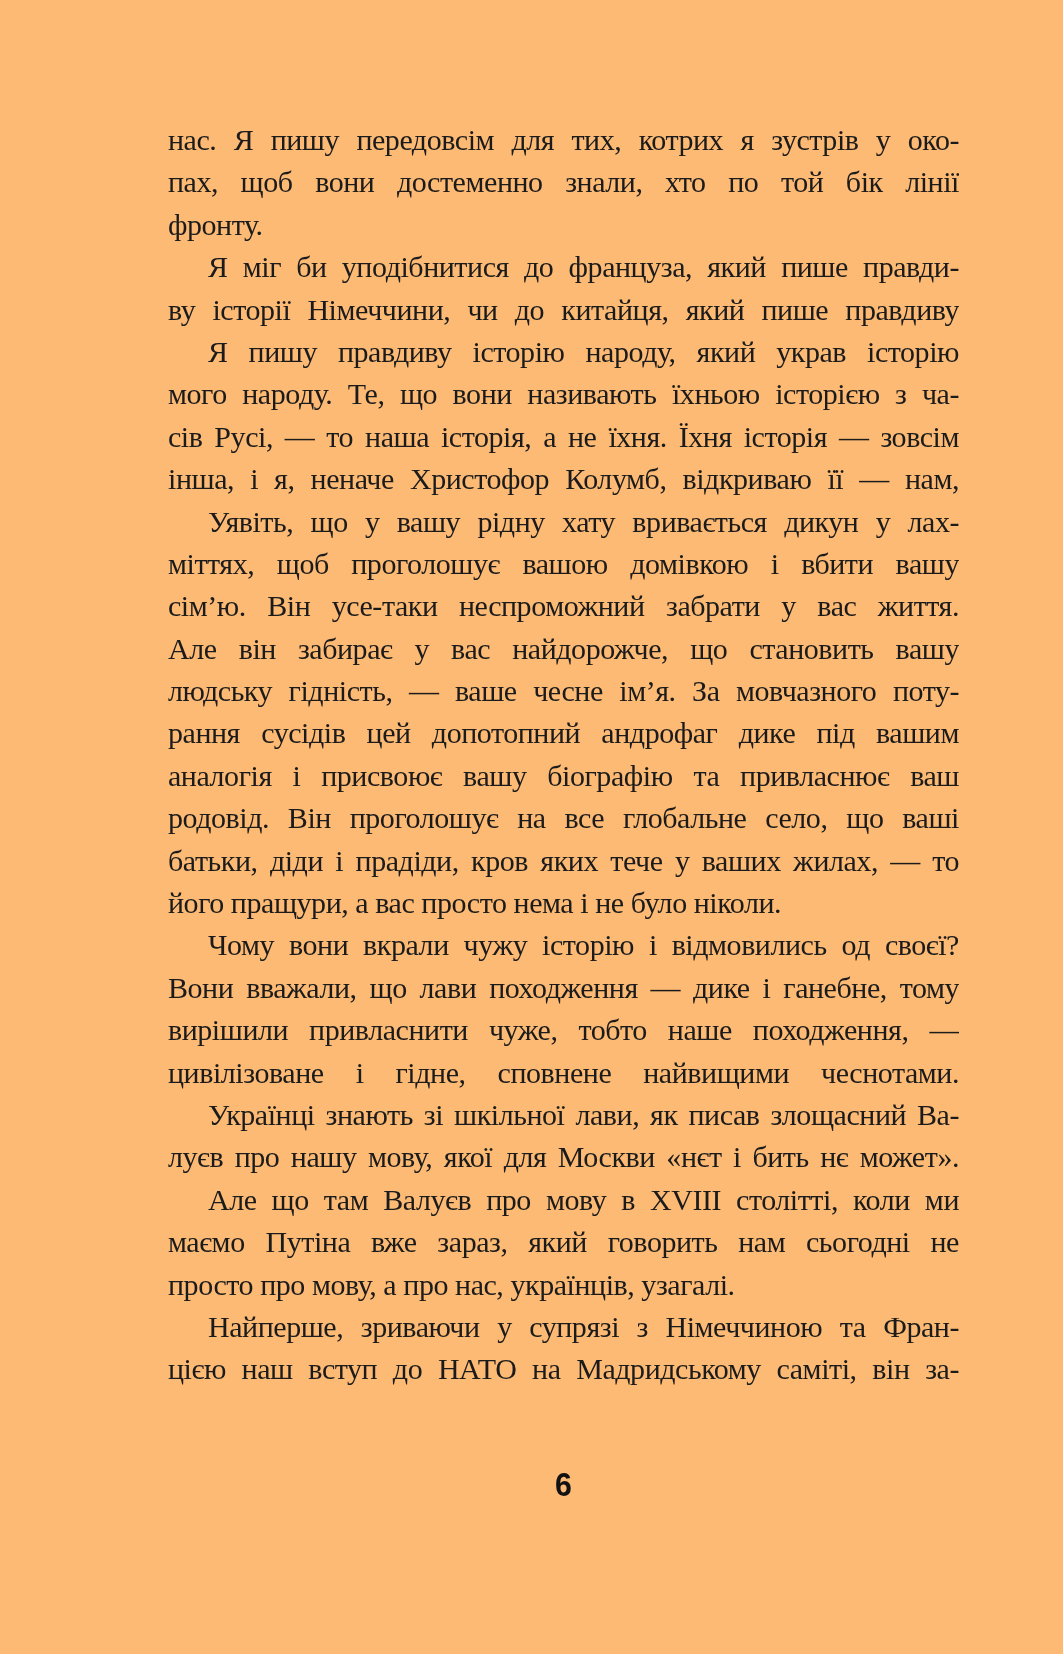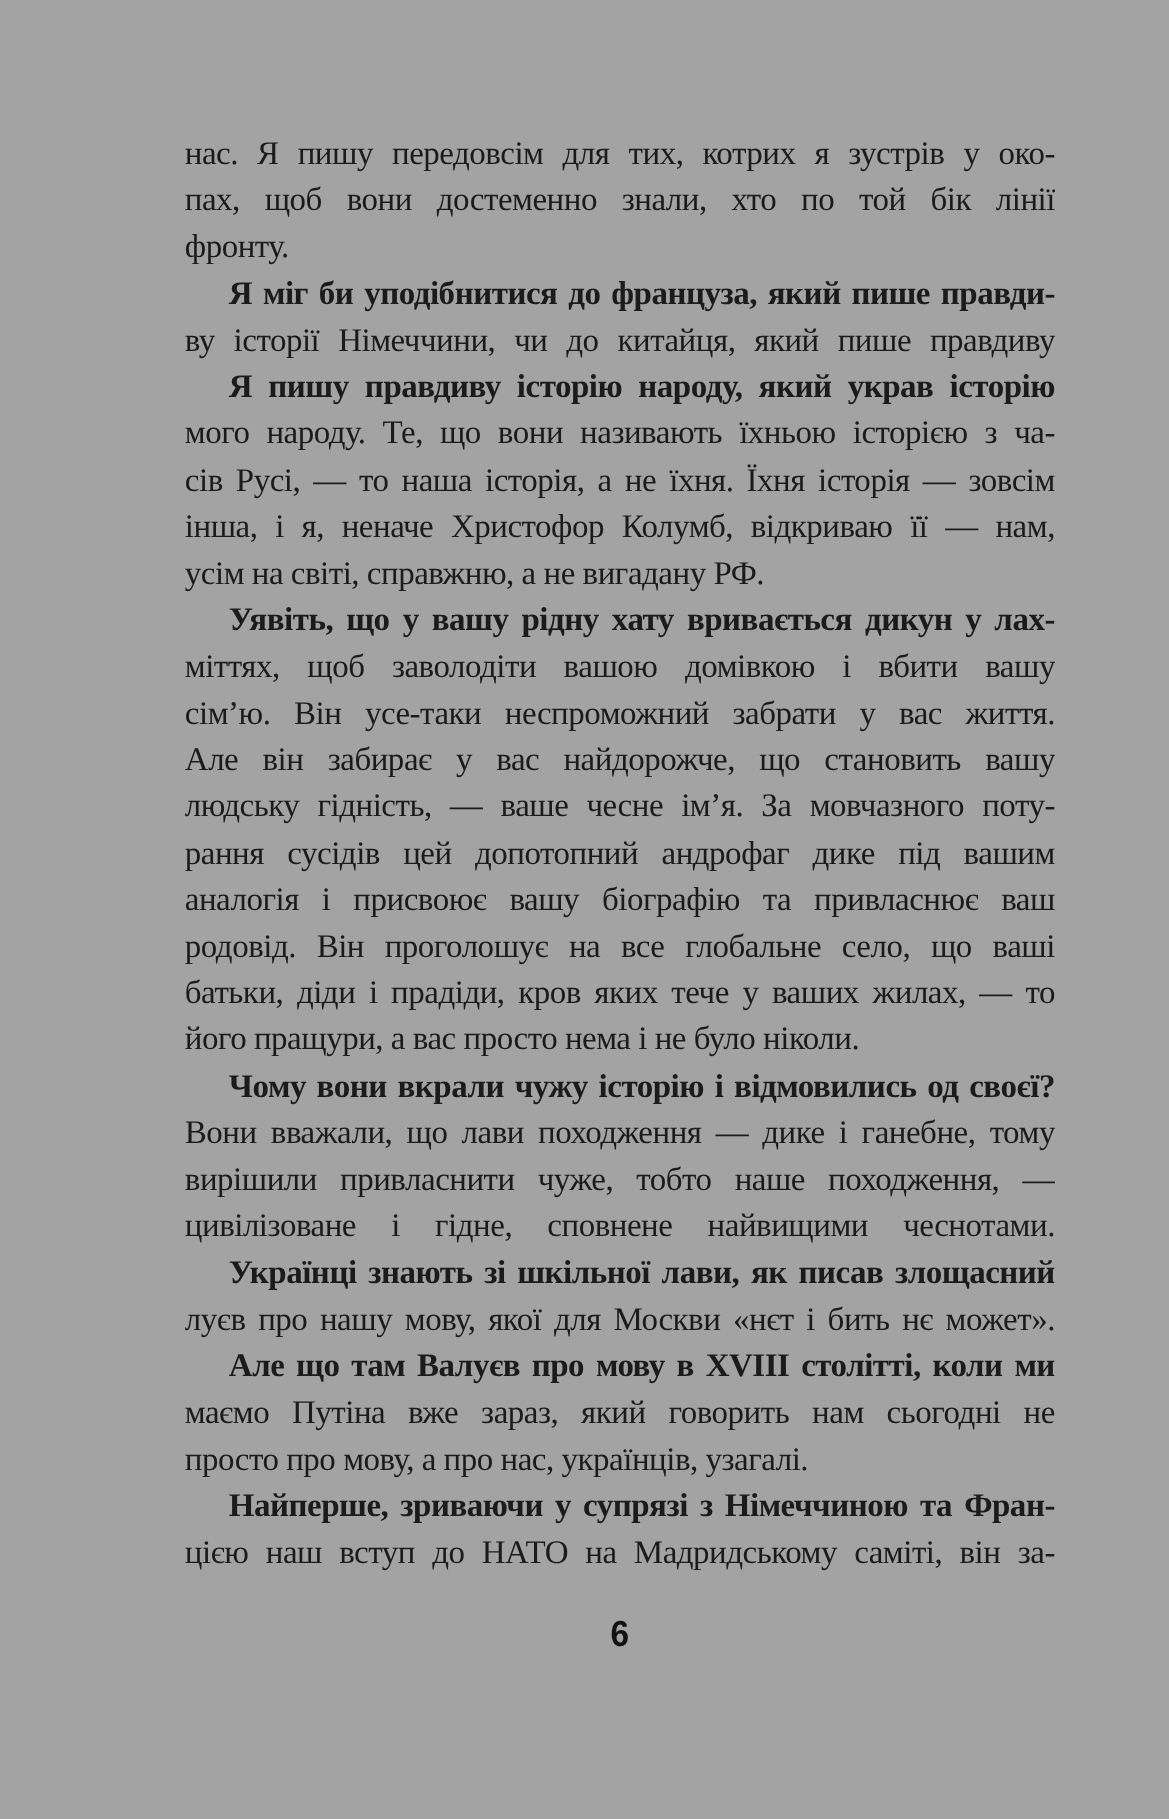--- a/index.html
+++ b/index.html
@@ -9,21 +9,21 @@
   body {
     width: 1063px;
     height: 1654px;
     background: #fdfdfd;
     position: relative;
     overflow: hidden;
   }
   .page {
     position: absolute;
     inset: 0;
-    background: #a3a3a3;
+    background: #fdba74;
   }
   .text-block {
     position: absolute;
     left: 168px;
     top: 119px;
     width: 791px;
     color: #1b1b1b;
     font-family: "Liberation Serif", "DejaVu Serif", serif;
     font-size: 30px;
     line-height: 42.4px;
@@ -34,21 +34,20 @@
     text-align-last: justify;
     height: 42.4px;
     overflow: hidden;
   }
   .line.last {
     text-align: left;
     text-align-last: left;
   }
   .line.indent {
     text-indent: 40px;
-    font-weight: bold;
   }
   .page-num {
     position: absolute;
     left: 168px;
     top: 1466px;
     width: 791px;
     text-align: center;
     font-family: "Liberation Sans", "DejaVu Sans", sans-serif;
     font-weight: 700;
     font-size: 33px;
@@ -64,23 +63,22 @@
   <div class="text-block">
     <div class="line">нас. Я пишу передовсім для тих, котрих я зустрів у око-</div>
     <div class="line">пах, щоб вони достеменно знали, хто по той бік лінії</div>
     <div class="line last">фронту.</div>
     <div class="line indent">Я міг би уподібнитися до француза, який пише правди-</div>
     <div class="line">ву історії Німеччини, чи до китайця, який пише правдиву</div>
     <div class="line indent">Я пишу правдиву історію народу, який украв історію</div>
     <div class="line">мого народу. Те, що вони називають їхньою історією з ча-</div>
     <div class="line">сів Русі, — то наша історія, а не їхня. Їхня історія — зовсім</div>
     <div class="line">інша, і я, неначе Христофор Колумб, відкриваю її — нам,</div>
-    <div class="line last">усім на світі, справжню, а не вигадану РФ.</div>
     <div class="line indent">Уявіть, що у вашу рідну хату вривається дикун у лах-</div>
-    <div class="line">міттях, щоб заволодіти вашою домівкою і вбити вашу</div>
+    <div class="line">міттях, щоб проголошує вашою домівкою і вбити вашу</div>
     <div class="line">сім’ю. Він усе-таки неспроможний забрати у вас життя.</div>
     <div class="line">Але він забирає у вас найдорожче, що становить вашу</div>
     <div class="line">людську гідність, — ваше чесне ім’я. За мовчазного поту-</div>
     <div class="line">рання сусідів цей допотопний андрофаг дике під вашим</div>
     <div class="line">аналогія і присвоює вашу біографію та привласнює ваш</div>
     <div class="line">родовід. Він проголошує на все глобальне село, що ваші</div>
     <div class="line">батьки, діди і прадіди, кров яких тече у ваших жилах, — то</div>
     <div class="line last">його пращури, а вас просто нема і не було ніколи.</div>
     <div class="line indent">Чому вони вкрали чужу історію і відмовились од своєї?</div>
     <div class="line">Вони вважали, що лави походження — дике і ганебне, тому</div>

